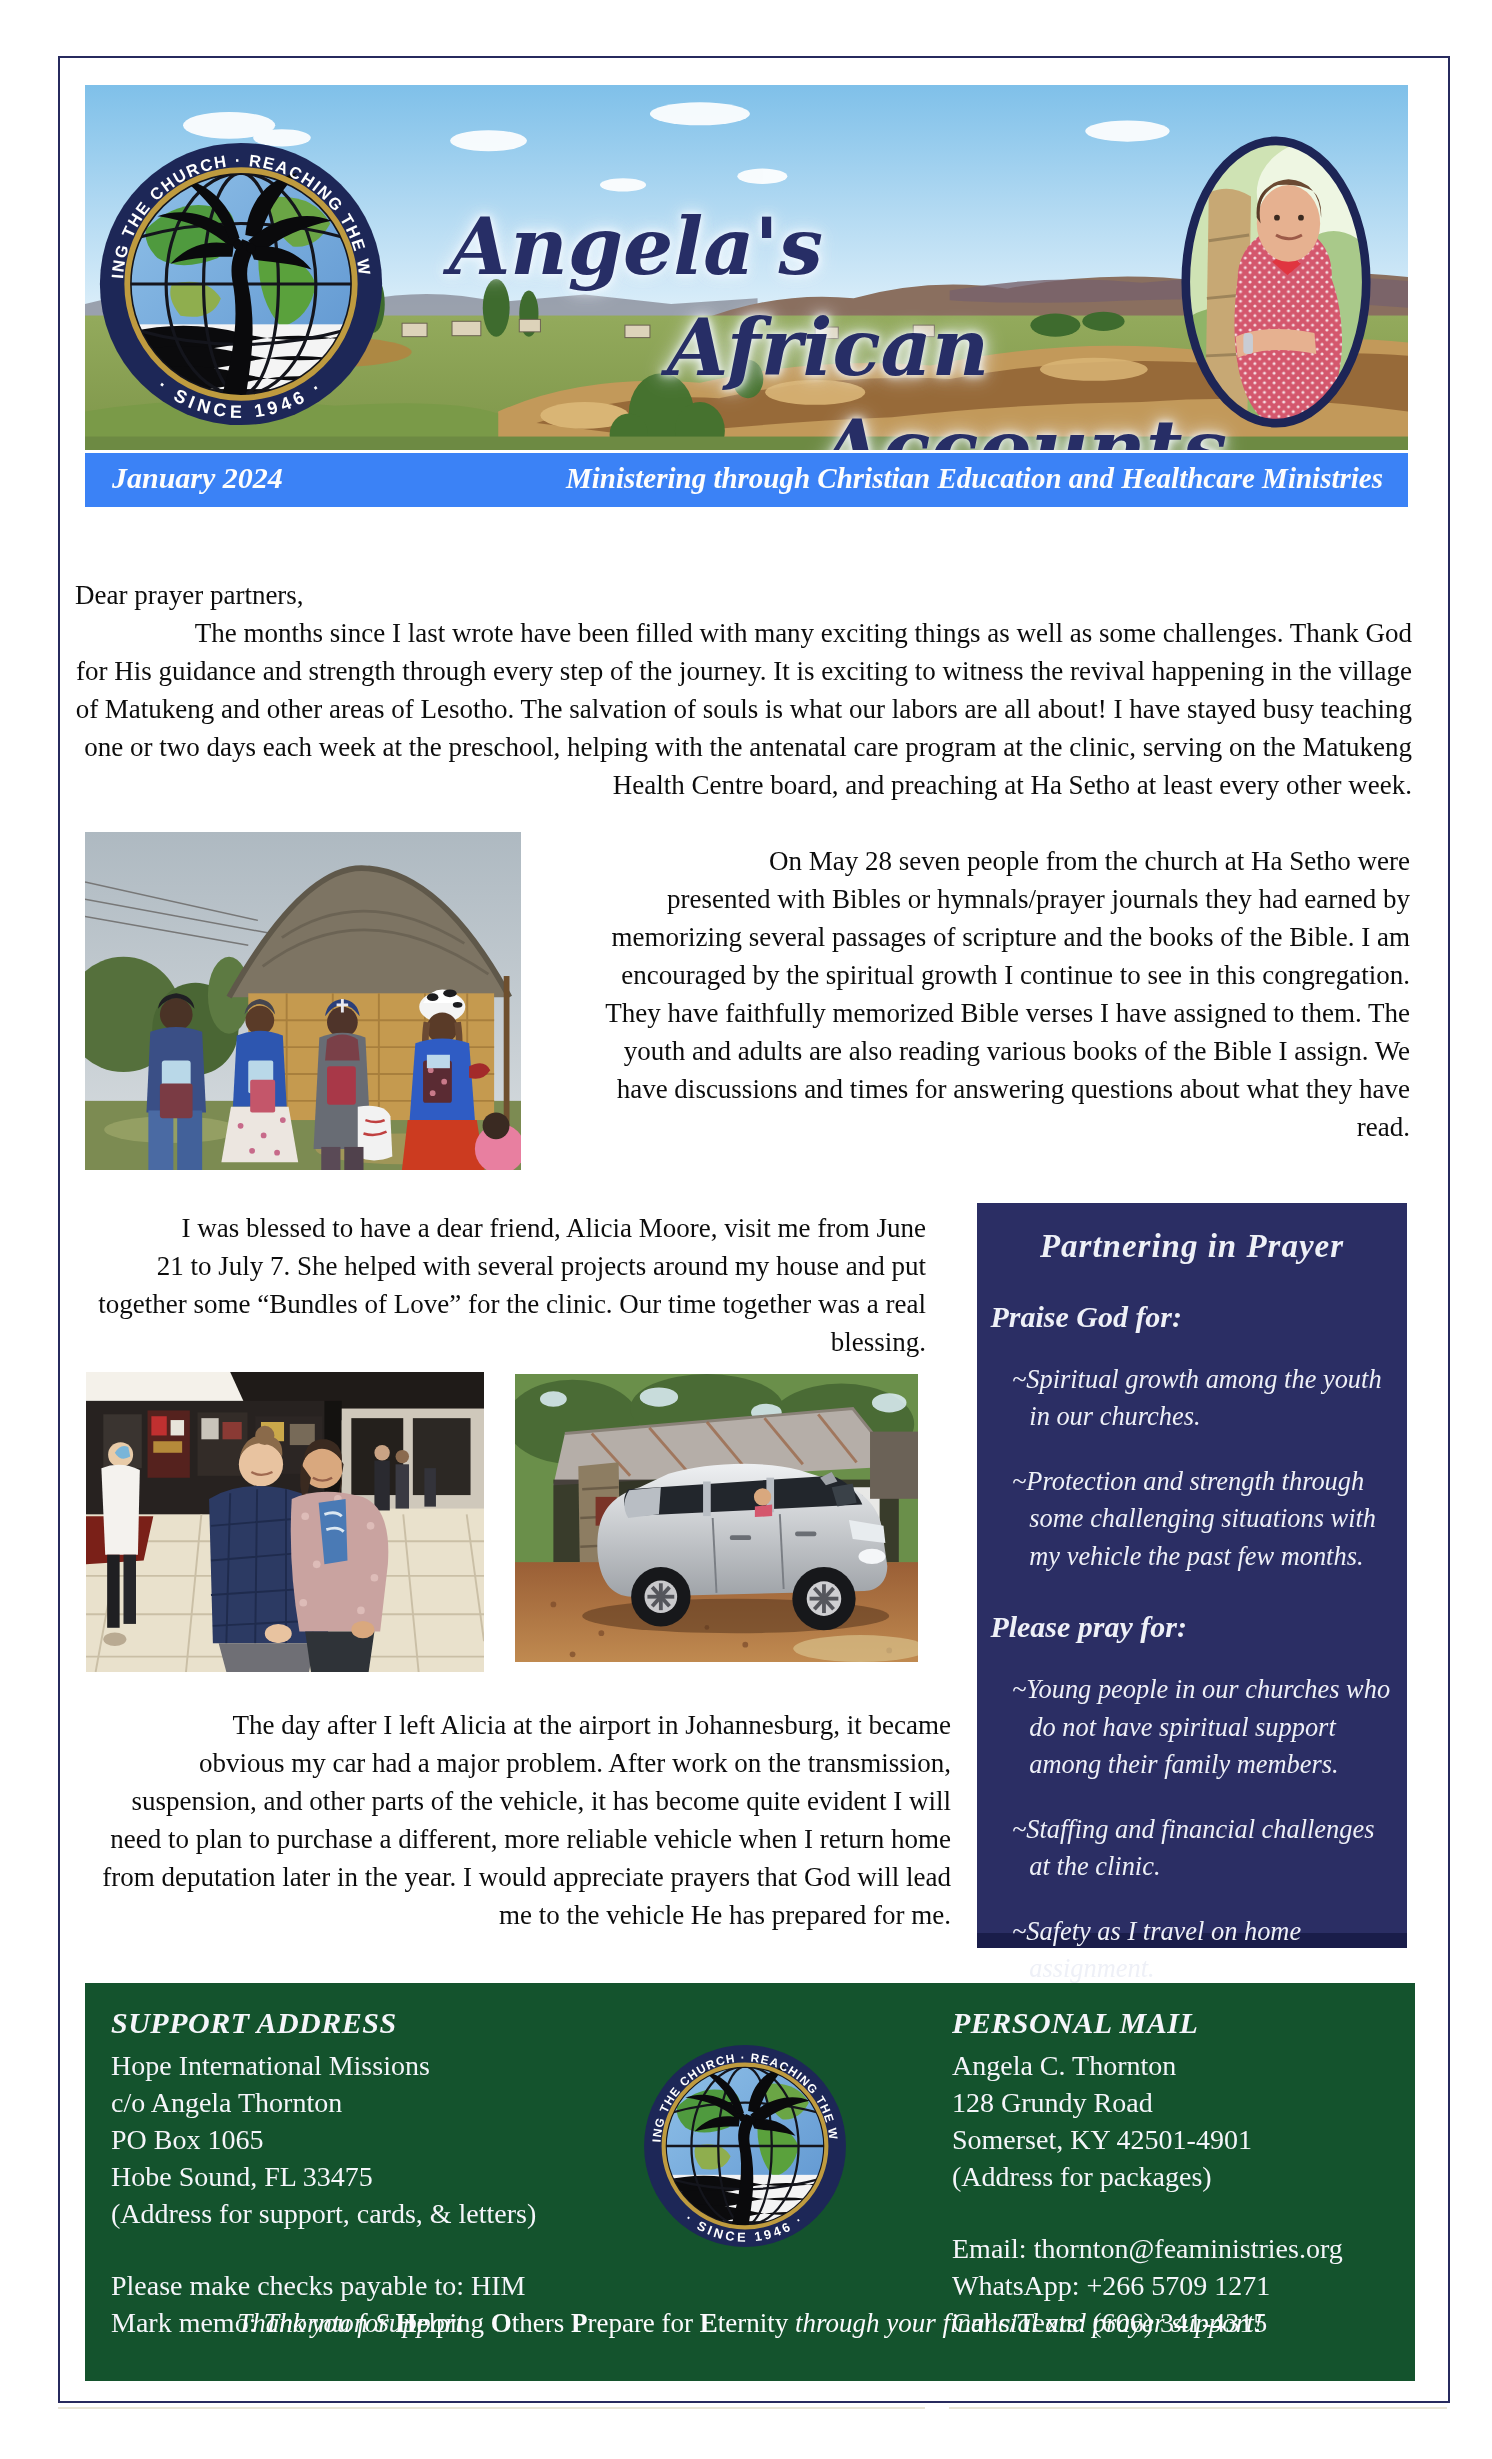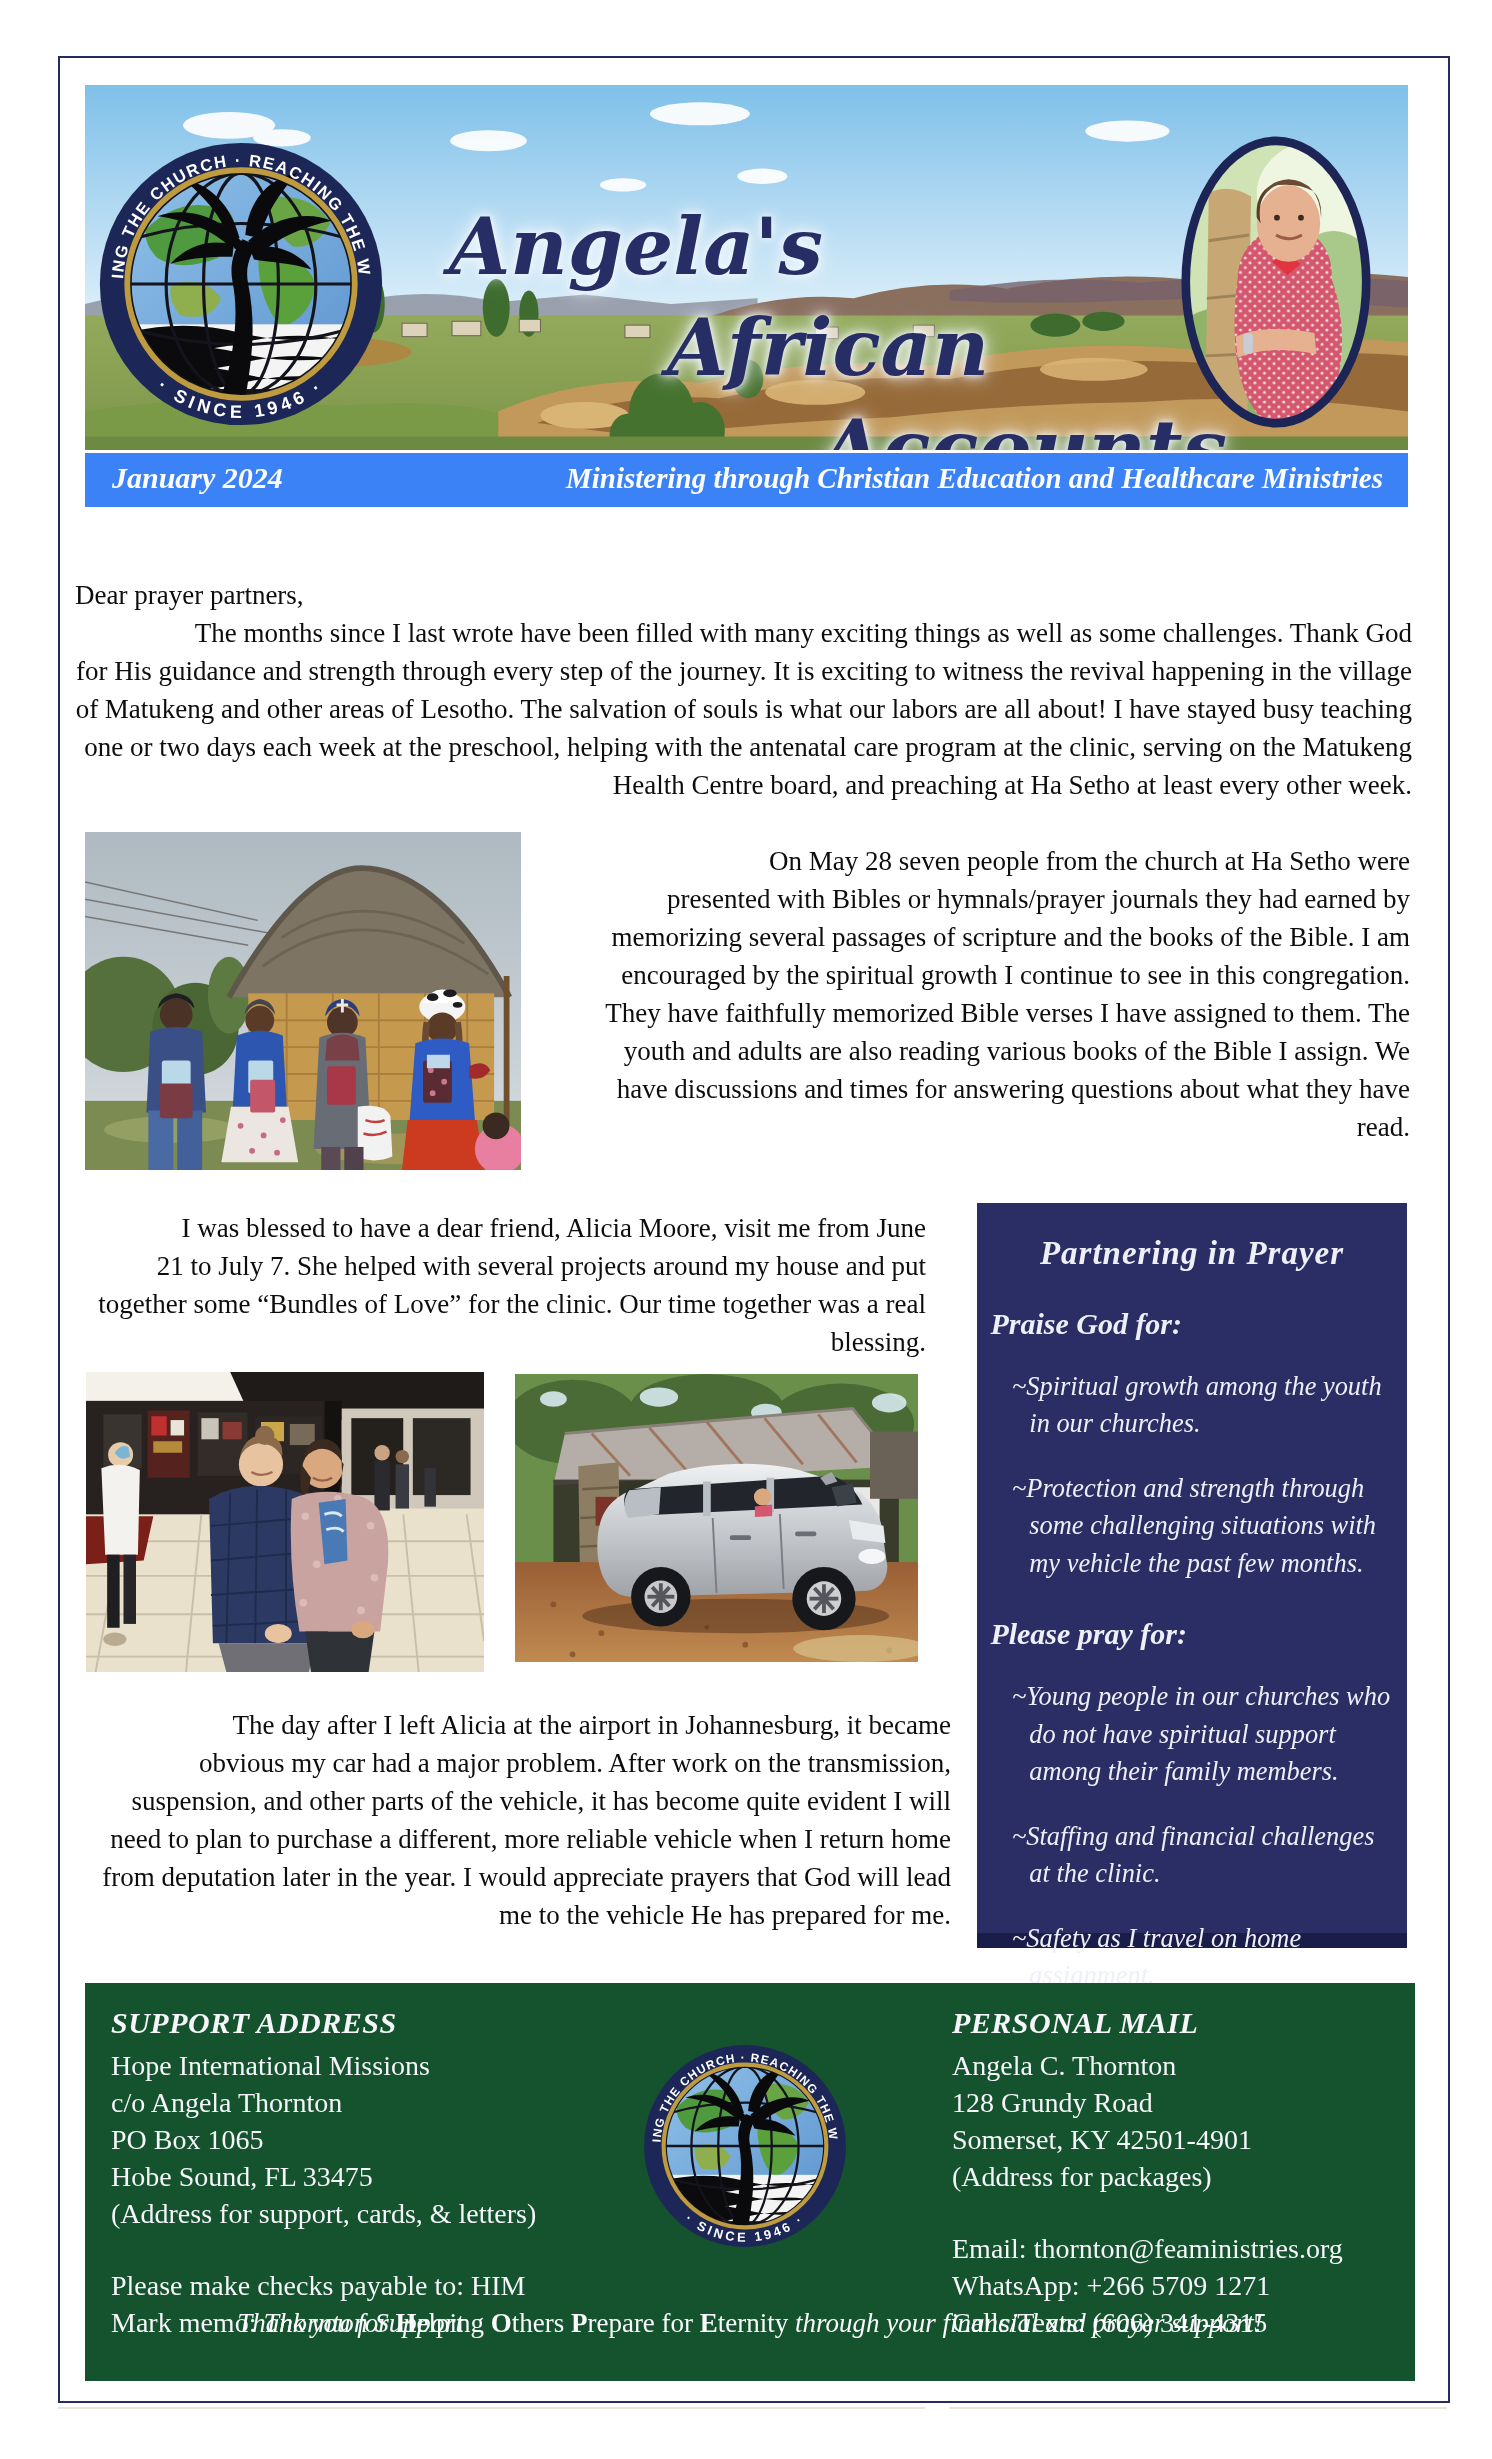--- a/index.html
+++ b/index.html
@@ -33,21 +33,21 @@
   
   .photo{position:absolute;overflow:hidden;}
   #photo-group{left:85px;top:832px;width:436px;height:338px;}
   #photo-mall{left:86px;top:1372px;width:398px;height:300px;}
   #photo-car{left:515px;top:1374px;width:403px;height:288px;}
   .photo svg{display:block;width:100%;height:100%;}
   
   .sidebar{position:absolute;left:977px;top:1203px;width:430px;height:745px;
            background:#2b2e64;border-bottom:15.4px solid #1a1d4a;box-sizing:border-box;
            color:#eef0f7;font-style:italic;}
-  .sidebar .sb-title{margin-top:32px;text-align:center;font-size:33px;font-weight:bold;letter-spacing:1px;}
+  .sidebar .sb-title{margin-top:25px;text-align:center;font-size:33px;font-weight:bold;letter-spacing:1px;}
   .sidebar .sb-head{margin:35px 0 1.9px 13.4px;font-size:30px;font-weight:bold;}
   .sidebar .prayer-item{margin:27px 15.4px 0 35px;padding-left:17.3px;text-indent:-17.3px;
                         font-size:26.4px;line-height:1.42;}
   
   .footer{position:absolute;left:85px;top:1983px;width:1330px;height:398px;background:#14532d;color:#f5f5fa;}
   .fcol{position:absolute;top:21px;width:442px;font-size:28px;line-height:37px;}
   #fcol-support{left:26px;}
   #fcol-personal{left:867px;}
   .f-head{font-size:30px;font-weight:bold;font-style:italic;letter-spacing:0.5px;margin-bottom:5.8px;}
   .f-gap{height:35px;}

